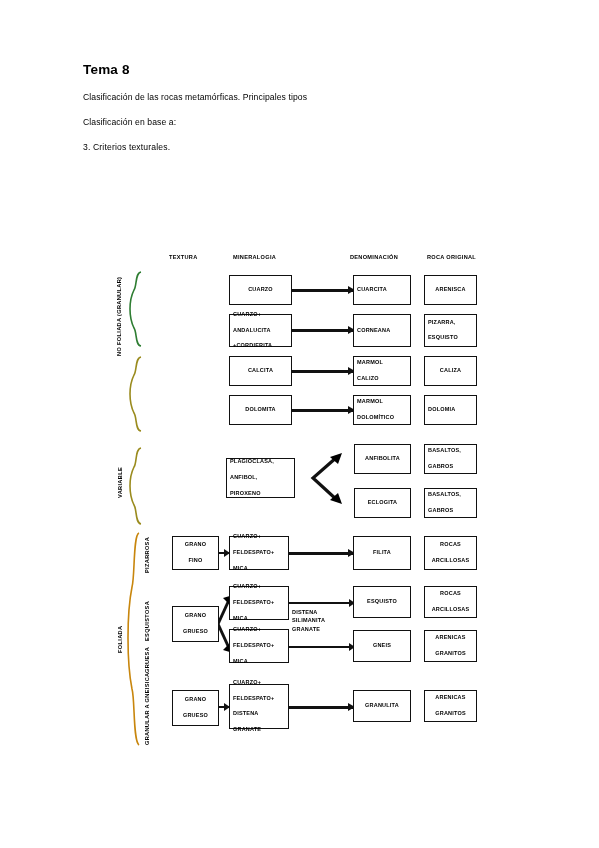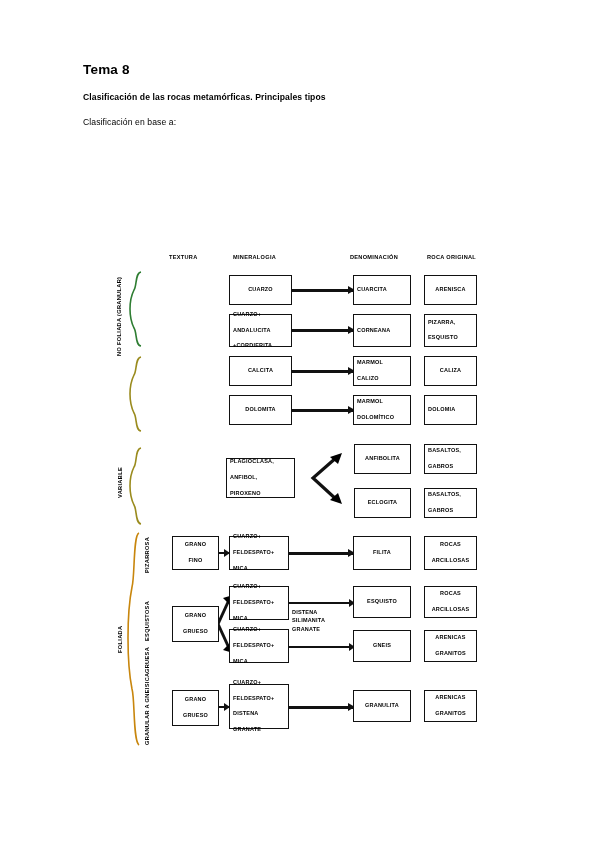--- a/index.html
+++ b/index.html
@@ -9,21 +9,21 @@
     font-family:"Liberation Sans", sans-serif;
     color:#000;
     overflow:hidden;
     position:relative;
   }
   .page{position:relative;width:599px;height:848px;}
 
   
   .textblock{position:absolute;left:83px;top:62px;width:440px;}
   .title{font-size:13.5px;font-weight:bold;letter-spacing:.2px;margin:0 0 15px 0;}
-  .subtitle{font-size:8.6px;font-weight:bold;margin:0 0 15px 0;letter-spacing:.1px;}
+  .subtitle{font-size:8.6px;font-weight:normal;margin:0 0 15px 0;letter-spacing:.1px;}
   .lead{font-size:8.6px;font-weight:normal;margin:0 0 15px 0;letter-spacing:.1px;}
   .item{font-size:8.6px;margin:0 0 16px 0;letter-spacing:.15px;}
 
   
   .diagram{position:absolute;left:0;top:248px;width:599px;height:520px;}
   .hdr{position:absolute;font-size:5.6px;font-weight:bold;letter-spacing:.3px;white-space:nowrap;}
 
   .bx{
     position:absolute;
     border:1.4px solid #111;
@@ -69,20 +69,21 @@
 </style>
 </head>
 <body>
 
 <div class="page">
 
   <div class="textblock">
     <h1 class="title">Tema 8</h1>
     <p class="subtitle">Clasificación de las rocas metamórficas. Principales tipos</p>
     <p class="lead">Clasificación en base a:</p>
+    <p class="item">3. Criterios texturales.</p>
   </div>
 
   <div class="diagram">
 
     <div class="hdr" style="left:169px;top:6px;">TEXTURA</div>
     <div class="hdr" style="left:233px;top:6px;">MINERALOGIA</div>
     <div class="hdr" style="left:350px;top:6px;">DENOMINACIÓN</div>
     <div class="hdr" style="left:427px;top:6px;">ROCA ORIGINAL</div>
 
     <div class="vlab" style="left:116px;top:108px;">NO FOLIADA (GRANULAR)</div>

